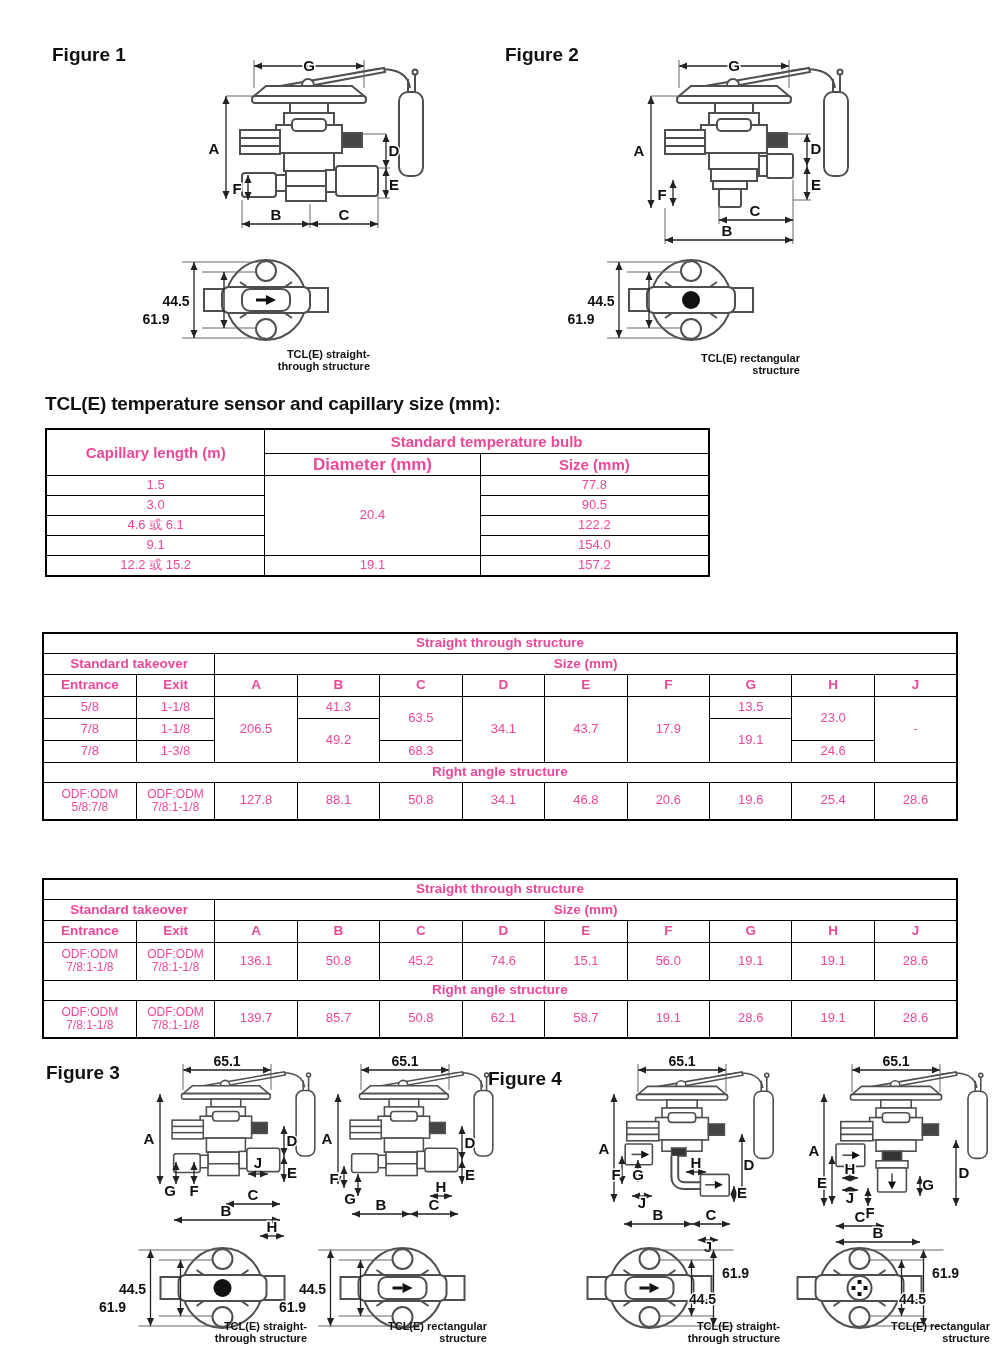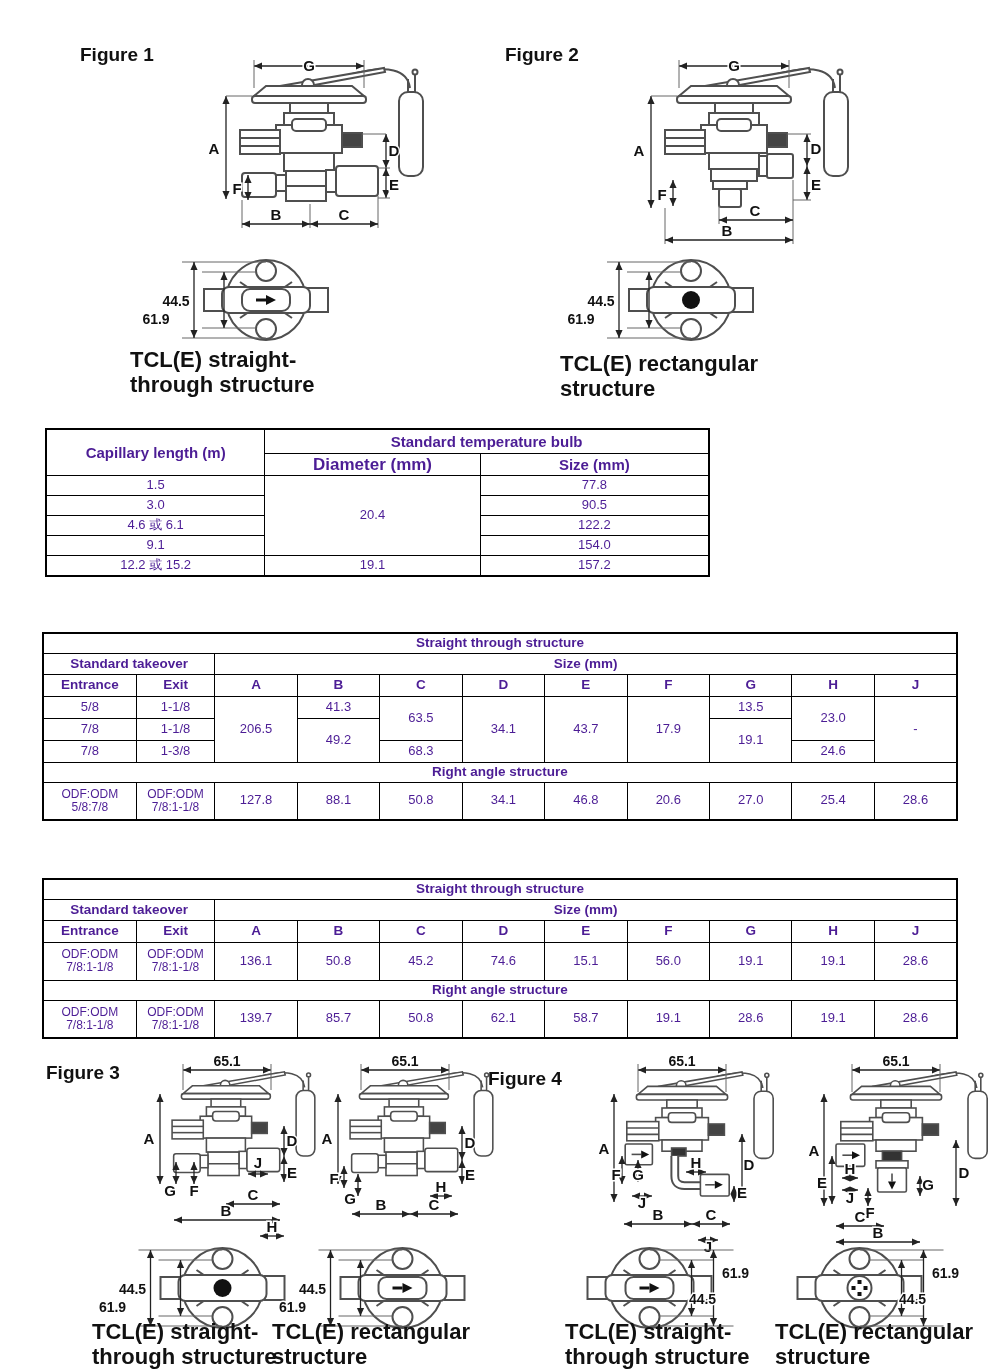--- a/index.html
+++ b/index.html
@@ -1,23 +1,23 @@
 <!DOCTYPE html>
 <html><head>
 <meta charset="utf-8">
 <style>
   html,body{margin:0;padding:0;background:#fff;}
   .page{position:relative;width:1000px;height:1372px;background:#fff;
         font-family:"Liberation Sans",sans-serif;color:#111;overflow:hidden;}
   .fig-label{position:absolute;font-size:19px;font-weight:700;}
   .heading{position:absolute;font-size:19px;font-weight:700;letter-spacing:-0.2px;}
-  .caption{position:absolute;text-align:left;font-size:22px;font-weight:700;line-height:1.12;}
+  .caption{position:absolute;text-align:right;font-size:11px;font-weight:700;line-height:1.12;}
   
   table{border-collapse:collapse;table-layout:fixed;position:absolute;
-        font-size:13px;color:#4c1d95;background:#fff;padding-left:20px;}
+        font-size:13px;color:#ec4899;background:#fff;padding-left:20px;}
   td{border:1px solid #000;text-align:center;vertical-align:middle;padding:1px 2px;line-height:1.15;}
   .t-outer{border:2px solid #000;}
   .hdr{font-weight:700;font-size:13.5px;}
   .two-line div{line-height:1.1;font-size:12px;}
   
   svg{position:absolute;overflow:visible;}
   .body-ln{stroke:#4f4f4f;stroke-width:2;fill:#fff;}
   .dimln{stroke:#222;stroke-width:1.3;fill:none;}
   .extln{stroke:#666;stroke-width:1;fill:none;}
   .dl{font:700 15px "Liberation Sans",sans-serif;fill:#111;text-anchor:middle;
@@ -121,21 +121,21 @@
     <g id="tv-cross" class="body-ln">
       <circle cx="0" cy="0" r="12"></circle>
       <rect x="-2" y="-8" width="4" height="4" fill="#111" stroke="none"></rect>
       <rect x="-2" y="4" width="4" height="4" fill="#111" stroke="none"></rect>
       <rect x="-8" y="-2" width="4" height="4" fill="#111" stroke="none"></rect>
       <rect x="4" y="-2" width="4" height="4" fill="#111" stroke="none"></rect>
     </g>
   </defs>
 </svg>
 
-<div class="fig-label" style="left:80px;top:44px">Figure 1</div>
+<div class="fig-label" style="left:52px;top:44px">Figure 1</div>
 
 <svg style="left:140px;top:48px" width="330" height="200" viewBox="0 0 330 200">
   <g transform="translate(64,10)">
         <use href="#valve-top"></use>
         <use href="#bottom-straight"></use>
       </g>
   <line class="dimln" x1="114" y1="18" x2="224" y2="18" marker-start="url(#arw)" marker-end="url(#arw)"></line>
   <line class="extln" x1="114" y1="12" x2="114" y2="40"></line>
       <line class="extln" x1="224" y1="12" x2="224" y2="40"></line>
   <text class="dl" x="169" y="23">G</text>
@@ -224,20 +224,21 @@
   <line class="dimln" x1="56" y1="12" x2="56" y2="88" marker-start="url(#arw)" marker-end="url(#arw)"></line>
   <text class="dn" x="38" y="56">44.5</text>
   <text class="dn" x="18" y="74">61.9</text>
 </svg>
 
 <div class="caption" style="left:560px;top:352px;width:240px">
   <div>TCL(E) rectangular</div>
   <div>structure</div>
 </div>
 
+<div class="heading" style="left:45px;top:393px">TCL(E) temperature sensor and capillary size (mm):</div>
 
 <table class="t-outer" style="left:45px;top:428px;width:665px">
   <colgroup>
         <col style="width:33%">
         <col style="width:32.5%">
         <col style="width:34.5%">
       </colgroup>
   <tbody>
         <tr style="height:24px">
     <td rowspan="2" class="hdr" style="font-size:15px">Capillary length (m)</td>
@@ -336,21 +337,21 @@
     <td class="two-line">
             <div>ODF:ODM</div>
             <div>7/8:1-1/8</div>
           </td>
     <td>127.8</td>
     <td>88.1</td>
     <td>50.8</td>
     <td>34.1</td>
     <td>46.8</td>
     <td>20.6</td>
-    <td>27.0</td>
+    <td>19.6</td>
     <td>25.4</td>
     <td>28.6</td>
   </tr>
 </tbody>
     </table>
 
 
 <table class="t-outer" style="left:42px;top:878px;width:916px">
   <colgroup>
         <col style="width:10.2%">

